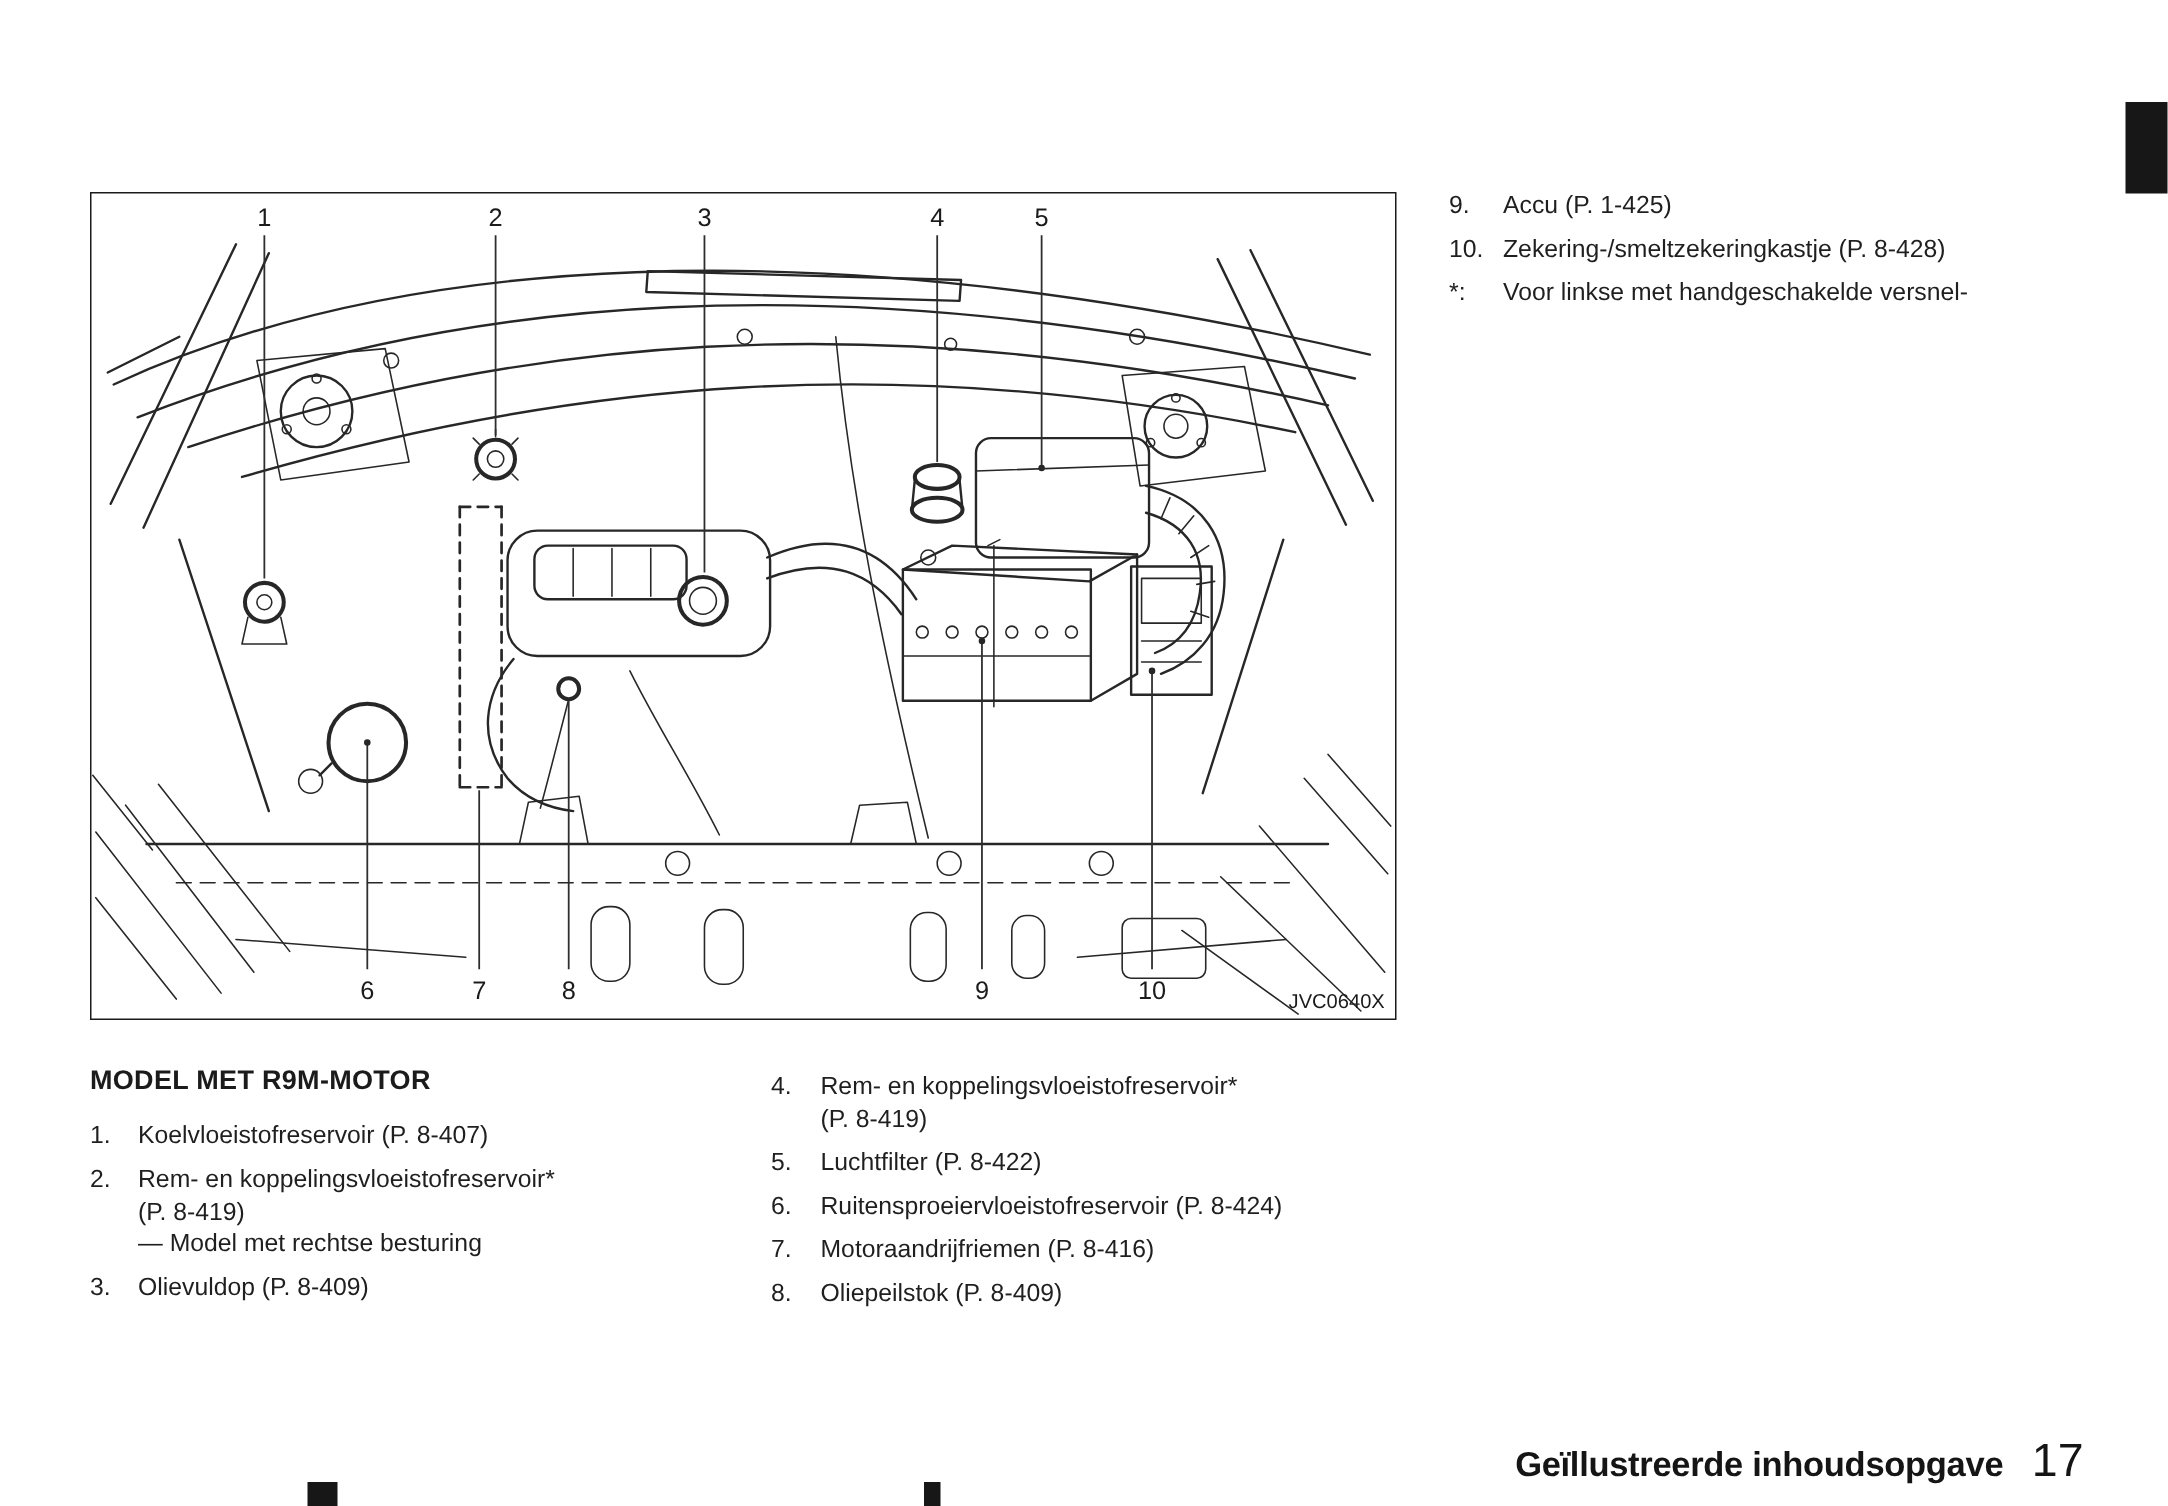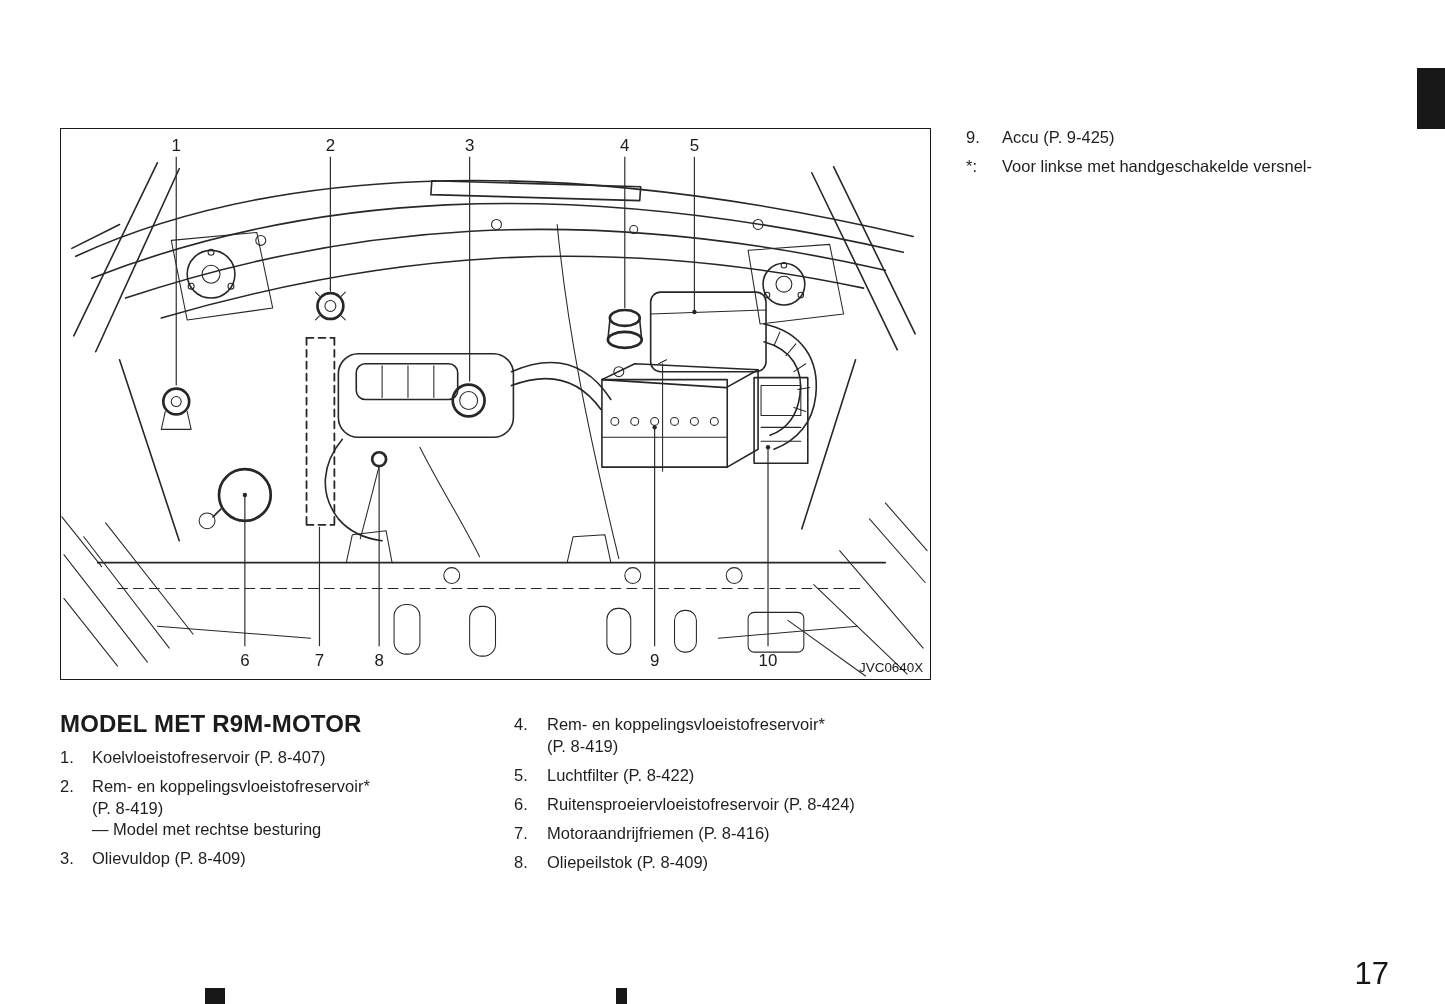--- a/index.html
+++ b/index.html
@@ -18,21 +18,21 @@
   .thin{stroke-width:1.05;}
   .thick{stroke-width:2.7;}
   .dash{stroke-dasharray:7 5;stroke-width:1.8;}
   .dash2{stroke-dasharray:10 6;}
   .callout-line{fill:none;stroke:#2e2e2e;stroke-width:1.2;}
   .callout-num{font-family:"Liberation Sans",sans-serif;font-size:17px;fill:#1b1b1b;text-anchor:middle;}
   .fig-code{font-family:"Liberation Sans",sans-serif;font-size:13.5px;fill:#1b1b1b;text-anchor:end;}
   .dot{fill:#272727;stroke:none;}
   
   .heading{
-    position:absolute;left:60px;top:710px;font-size:24px;font-weight:700;
+    position:absolute;left:60px;top:710px;font-size:18px;font-weight:700;
     letter-spacing:.2px;color:#1b1b1b;white-space:nowrap;
   }
   .list{position:absolute;font-size:16.5px;line-height:21.5px;color:#1f1f1f;}
   .list-left{left:60px;top:747px;width:430px;}
   .list-middle{left:514px;top:714px;width:440px;}
   .list-right{left:966px;top:127px;width:430px;}
   .li-row{display:flex;margin-bottom:7.5px;}
   .li-num{flex:0 0 auto;}
   .list-left  .li-num{width:32px;}
   .list-middle .li-num{width:33px;}
@@ -251,21 +251,27 @@
     </g>
 
     <text class="fig-code" x="866" y="546">JVC0640X</text>
   </svg>
 </div>
 
 <div class="list list-right">
   <div class="li-row">
     <div class="li-num">9.</div>
     <div class="li-text">
-      <div class="li-line">Accu (P. 9-425)</div>
+      <div class="li-line">Accu (P. 1-425)</div>
+    </div>
+  </div>
+  <div class="li-row">
+    <div class="li-num">10.</div>
+    <div class="li-text">
+      <div class="li-line">Zekering-/smeltzekeringkastje (P. 8-428)</div>
     </div>
   </div>
   <div class="li-row">
     <div class="li-num">*:</div>
     <div class="li-text">
       <div class="li-line">Voor linkse met handgeschakelde versnel-</div>
     </div>
   </div>
 </div>
 
@@ -322,18 +328,19 @@
   </div>
   <div class="li-row">
     <div class="li-num">8.</div>
     <div class="li-text">
       <div class="li-line">Oliepeilstok (P. 8-409)</div>
     </div>
   </div>
 </div>
 
 <div class="footer">
+  <span class="footer-title">Geïllustreerde inhoudsopgave</span>
   <span class="footer-page">17</span>
 </div>
 
 <div class="section-tab"></div>
 <div class="print-mark-a"></div>
 <div class="print-mark-b"></div>
 
 </body></html>

